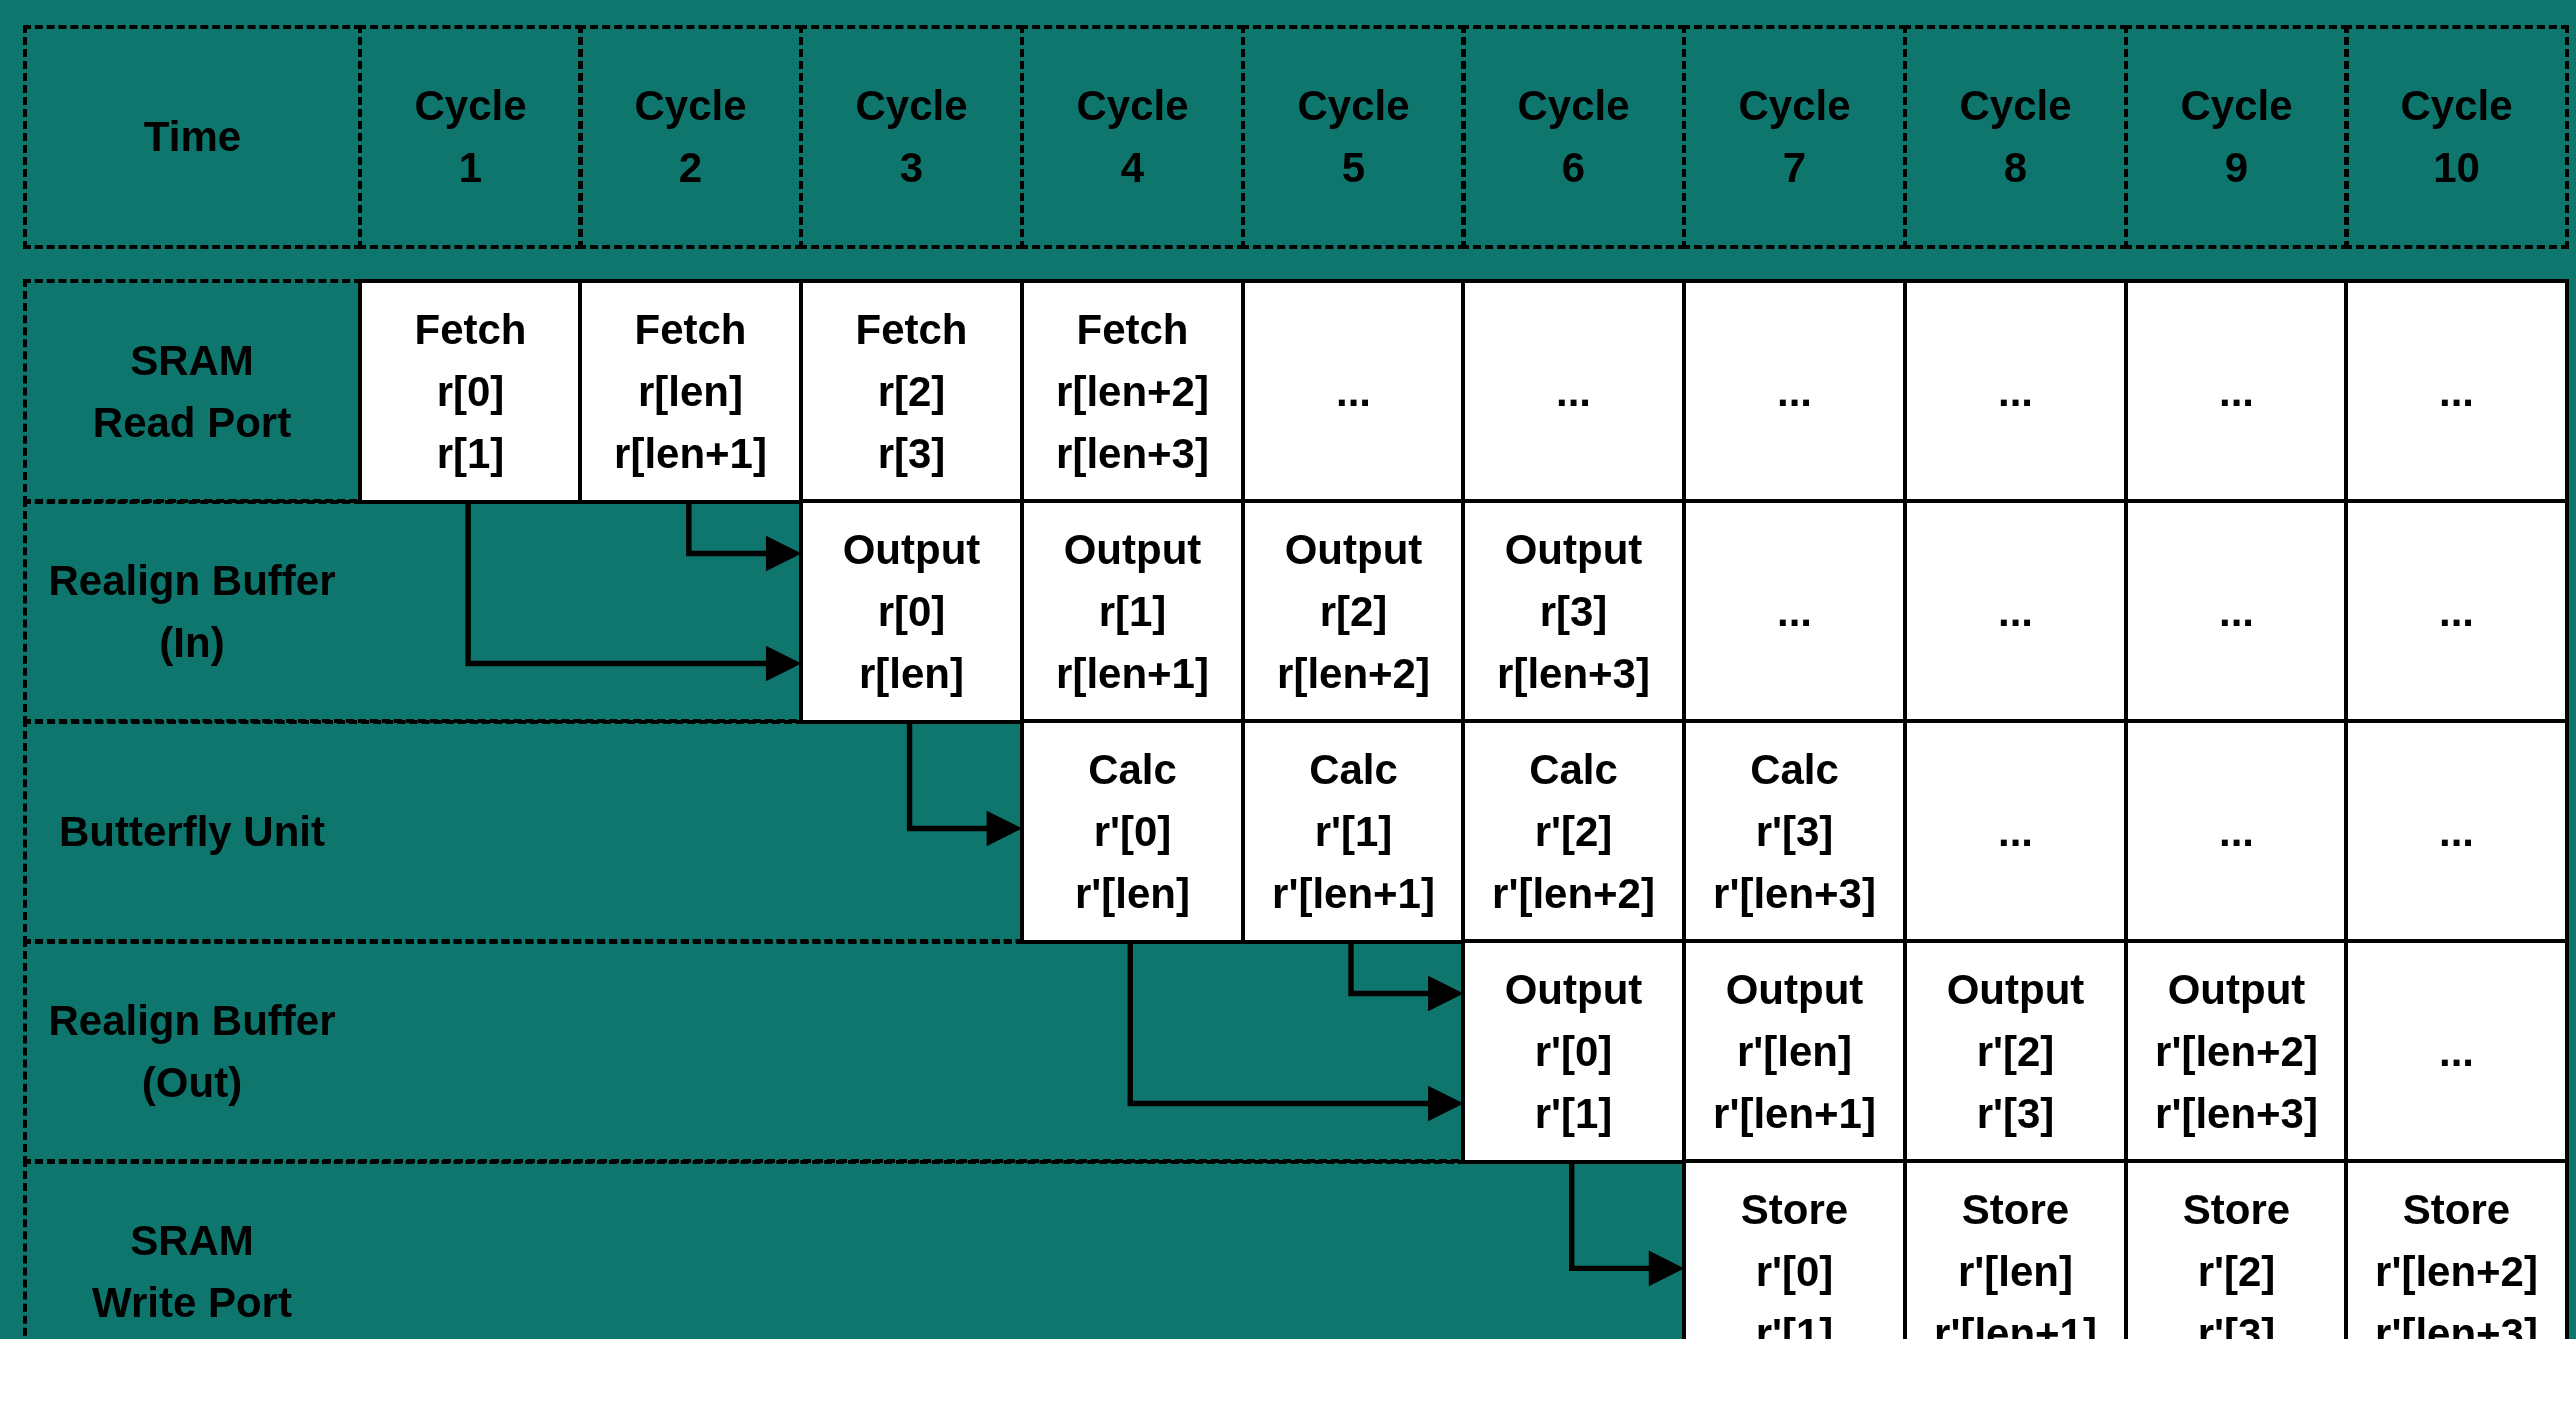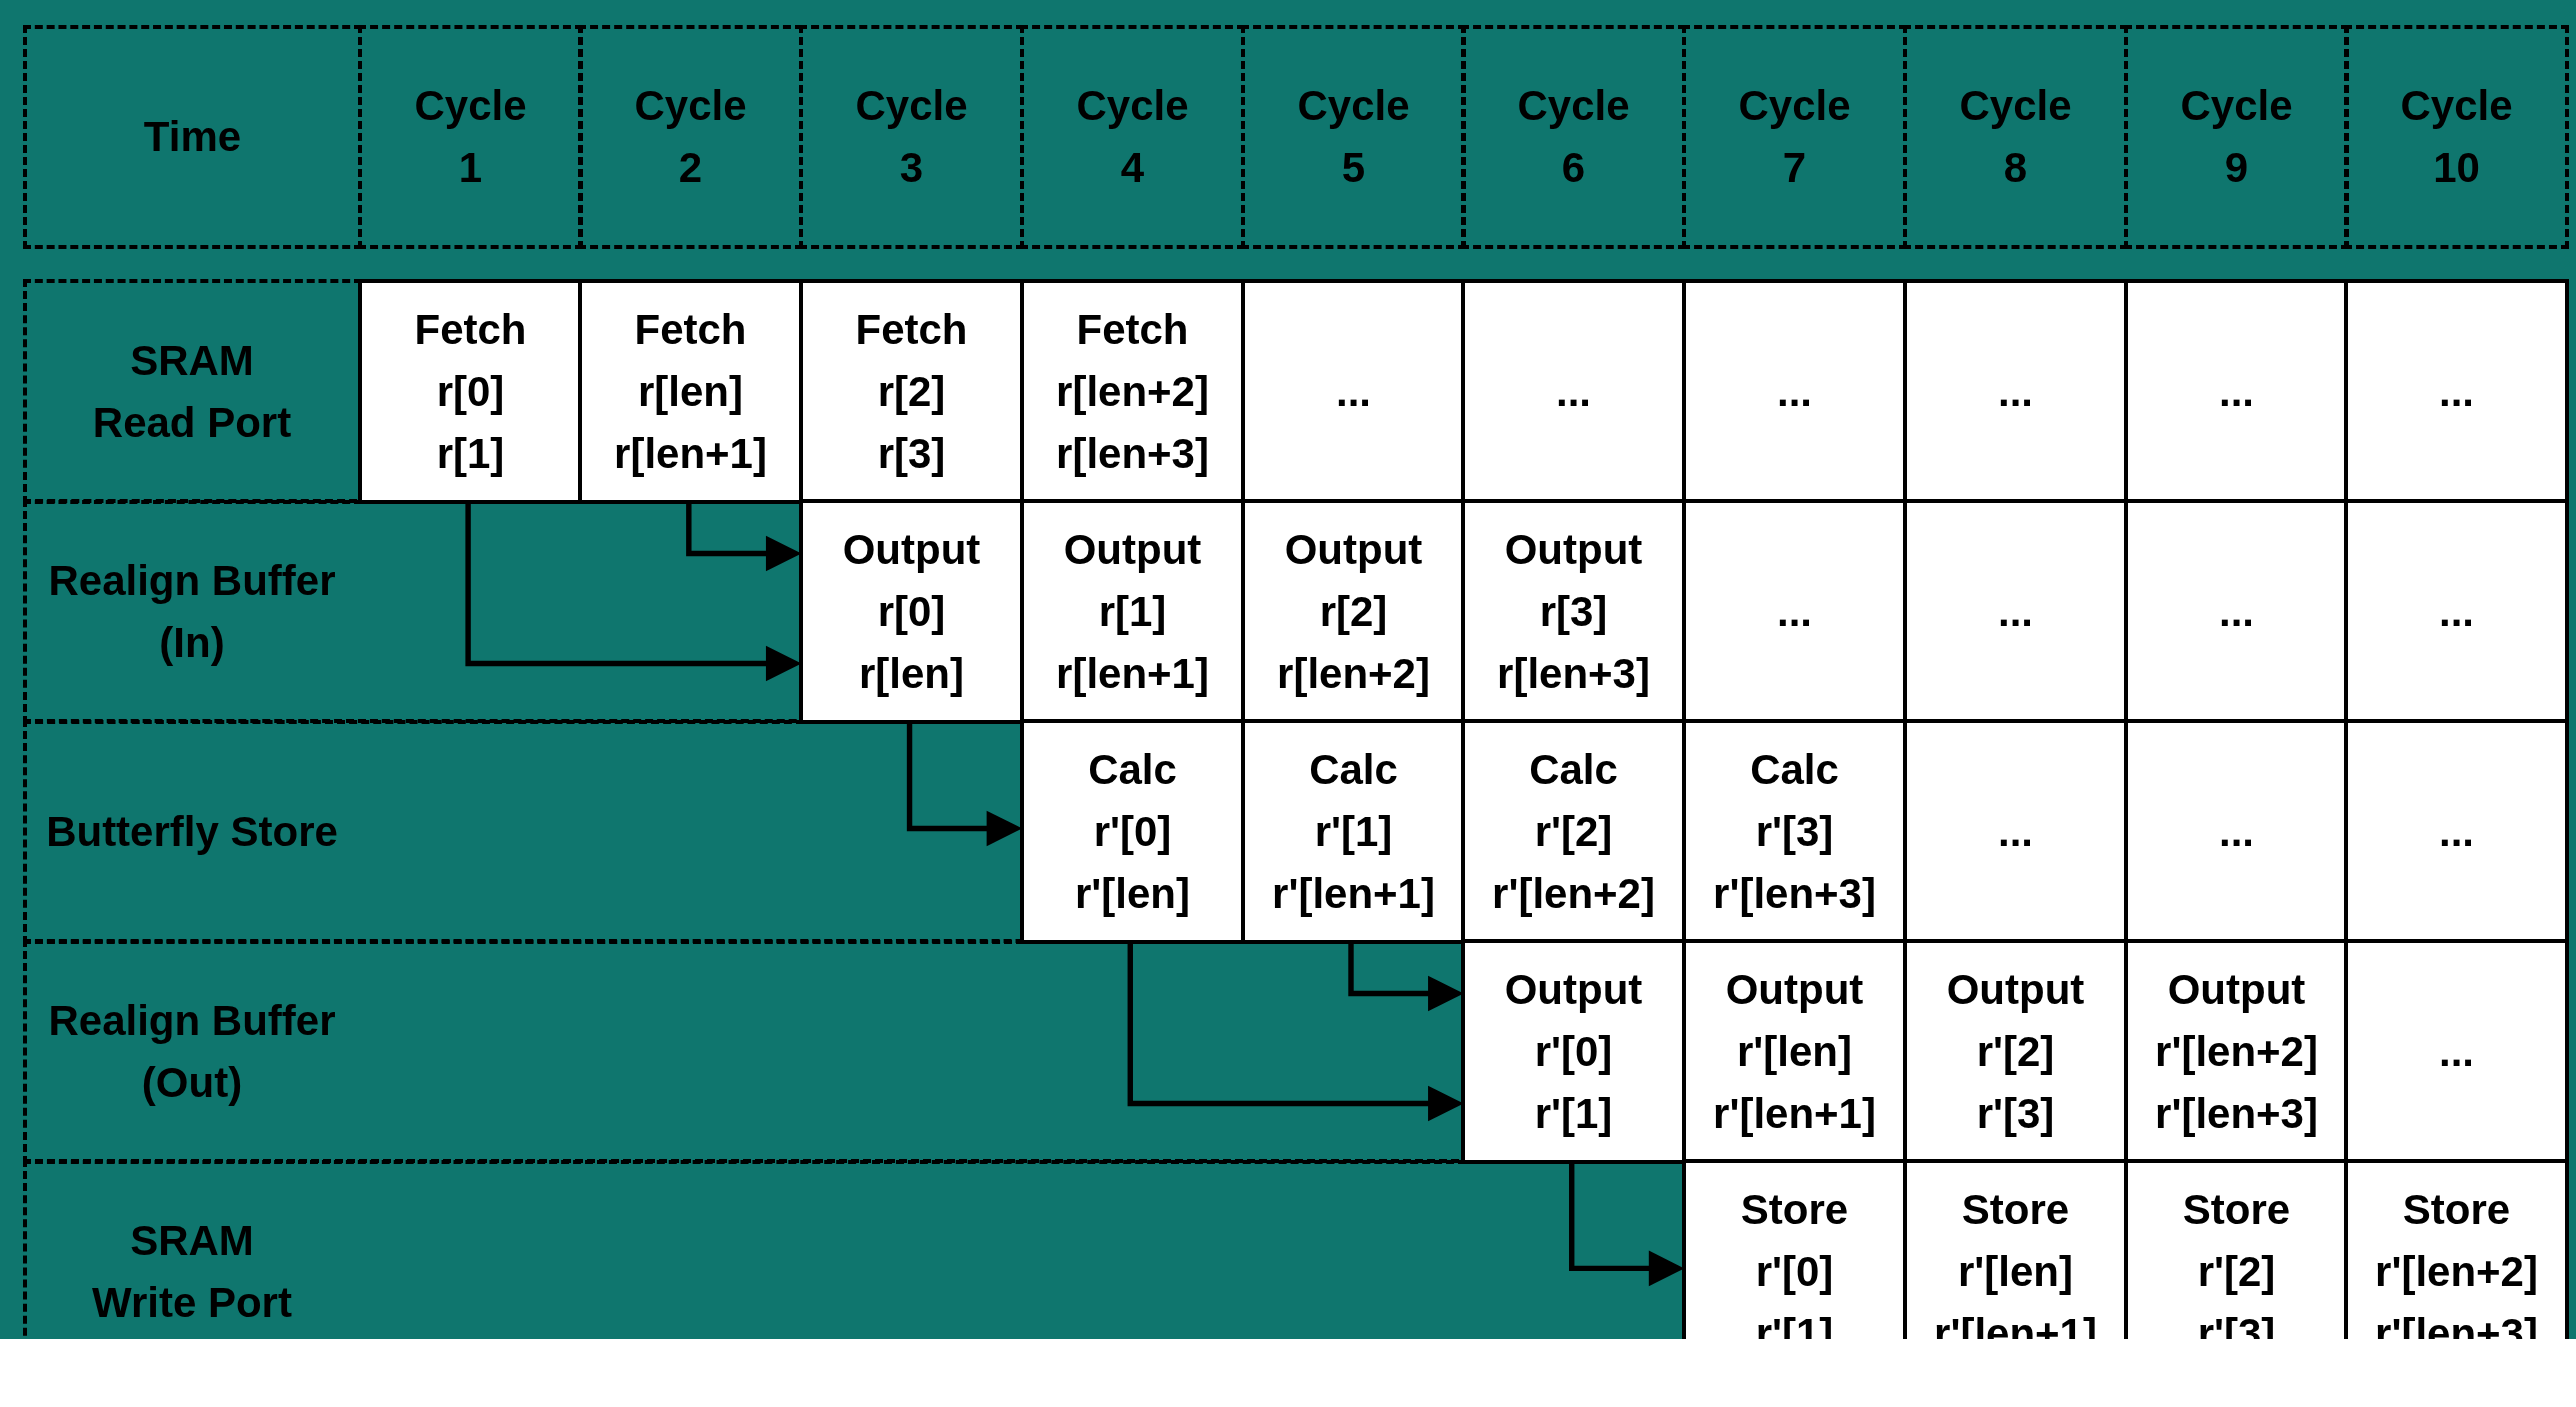--- a/index.html
+++ b/index.html
@@ -135,21 +135,21 @@
     <div class="cell solidb" style="left: 1241px; top: 499px; width: 225px; height: 225px;">Output
 r[2]
 r[len+2]</div>
     <div class="cell solidb" style="left: 1461px; top: 499px; width: 225px; height: 225px;">Output
 r[3]
 r[len+3]</div>
     <div class="cell solidb" style="left: 1682px; top: 499px; width: 225px; height: 225px;">...</div>
     <div class="cell solidb" style="left: 1903px; top: 499px; width: 225px; height: 225px;">...</div>
     <div class="cell solidb" style="left: 2124px; top: 499px; width: 225px; height: 225px;">...</div>
     <div class="cell solidb" style="left: 2344px; top: 499px; width: 225px; height: 225px;">...</div>
-    <div class="cell dashedb" style="left: 23px; top: 719px; width: 1001px; height: 225px;"><div class="rowlabel-inner">Butterfly Store</div></div>
+    <div class="cell dashedb" style="left: 23px; top: 719px; width: 1001px; height: 225px;"><div class="rowlabel-inner">Butterfly Unit</div></div>
     <div class="cell solidb" style="left: 1020px; top: 719px; width: 225px; height: 225px;">Calc
 r'[0]
 r'[len]</div>
     <div class="cell solidb" style="left: 1241px; top: 719px; width: 225px; height: 225px;">Calc
 r'[1]
 r'[len+1]</div>
     <div class="cell solidb" style="left: 1461px; top: 719px; width: 225px; height: 225px;">Calc
 r'[2]
 r'[len+2]</div>
     <div class="cell solidb" style="left: 1682px; top: 719px; width: 225px; height: 225px;">Calc

